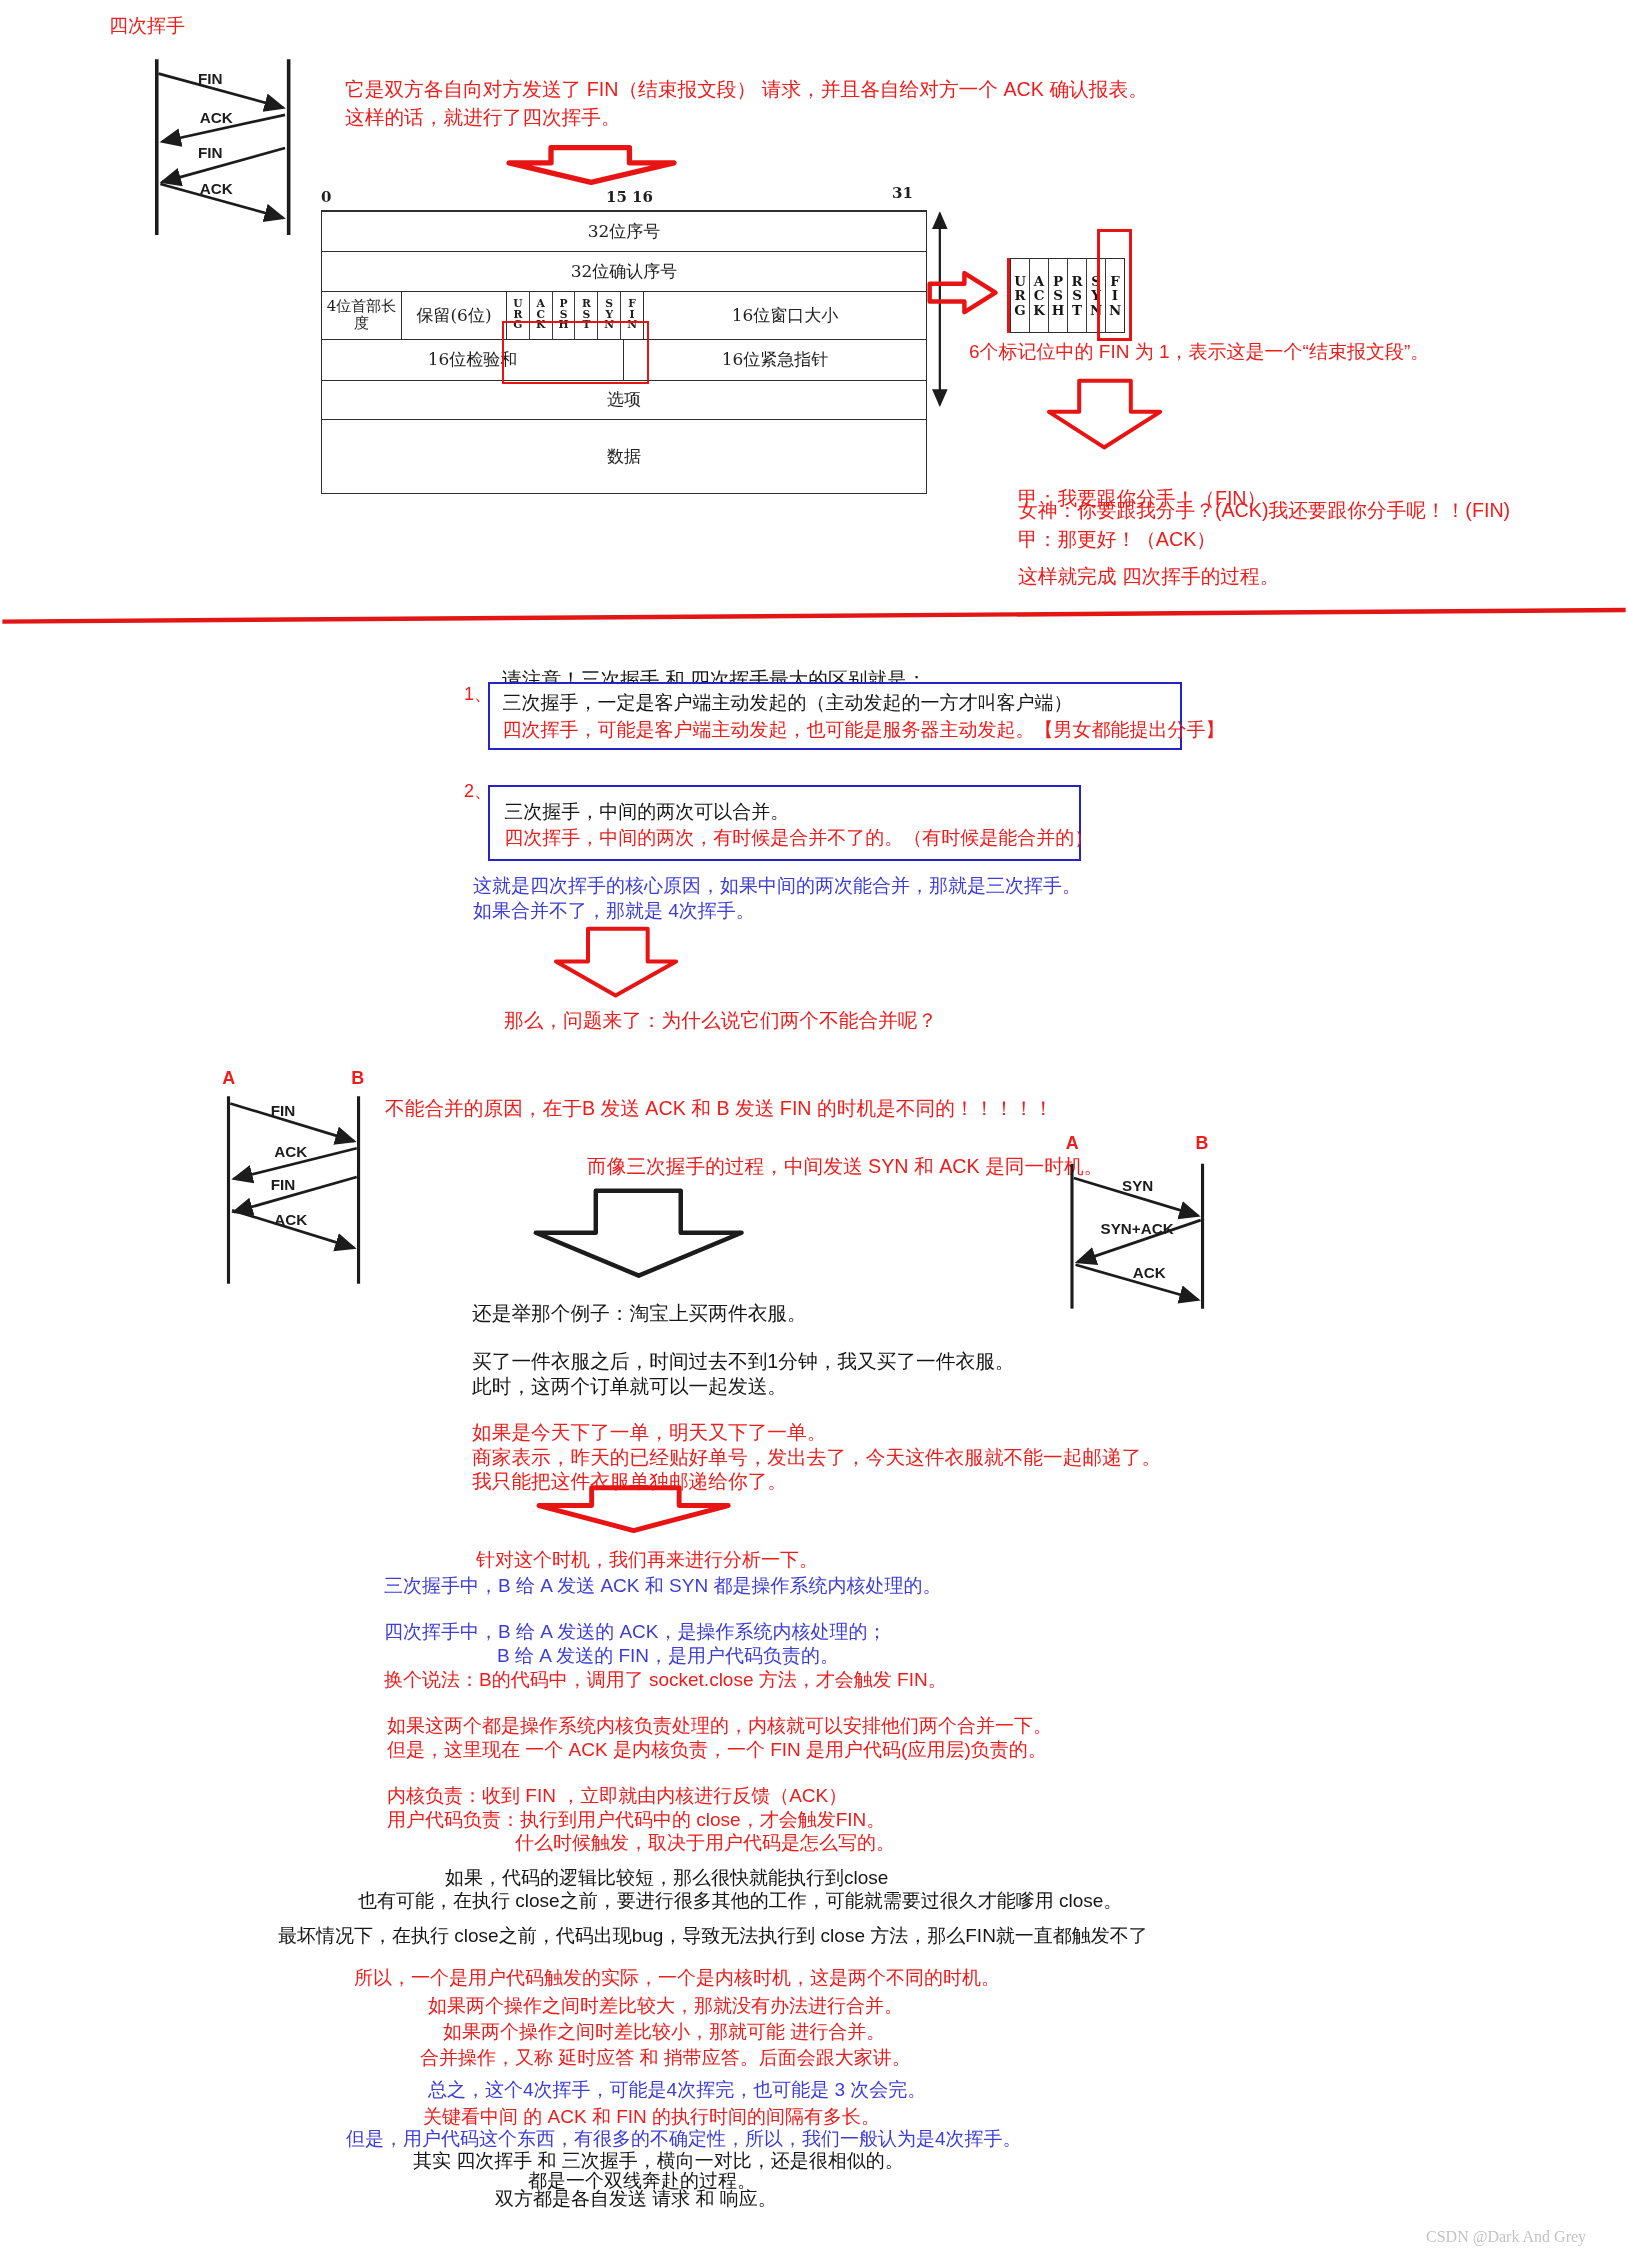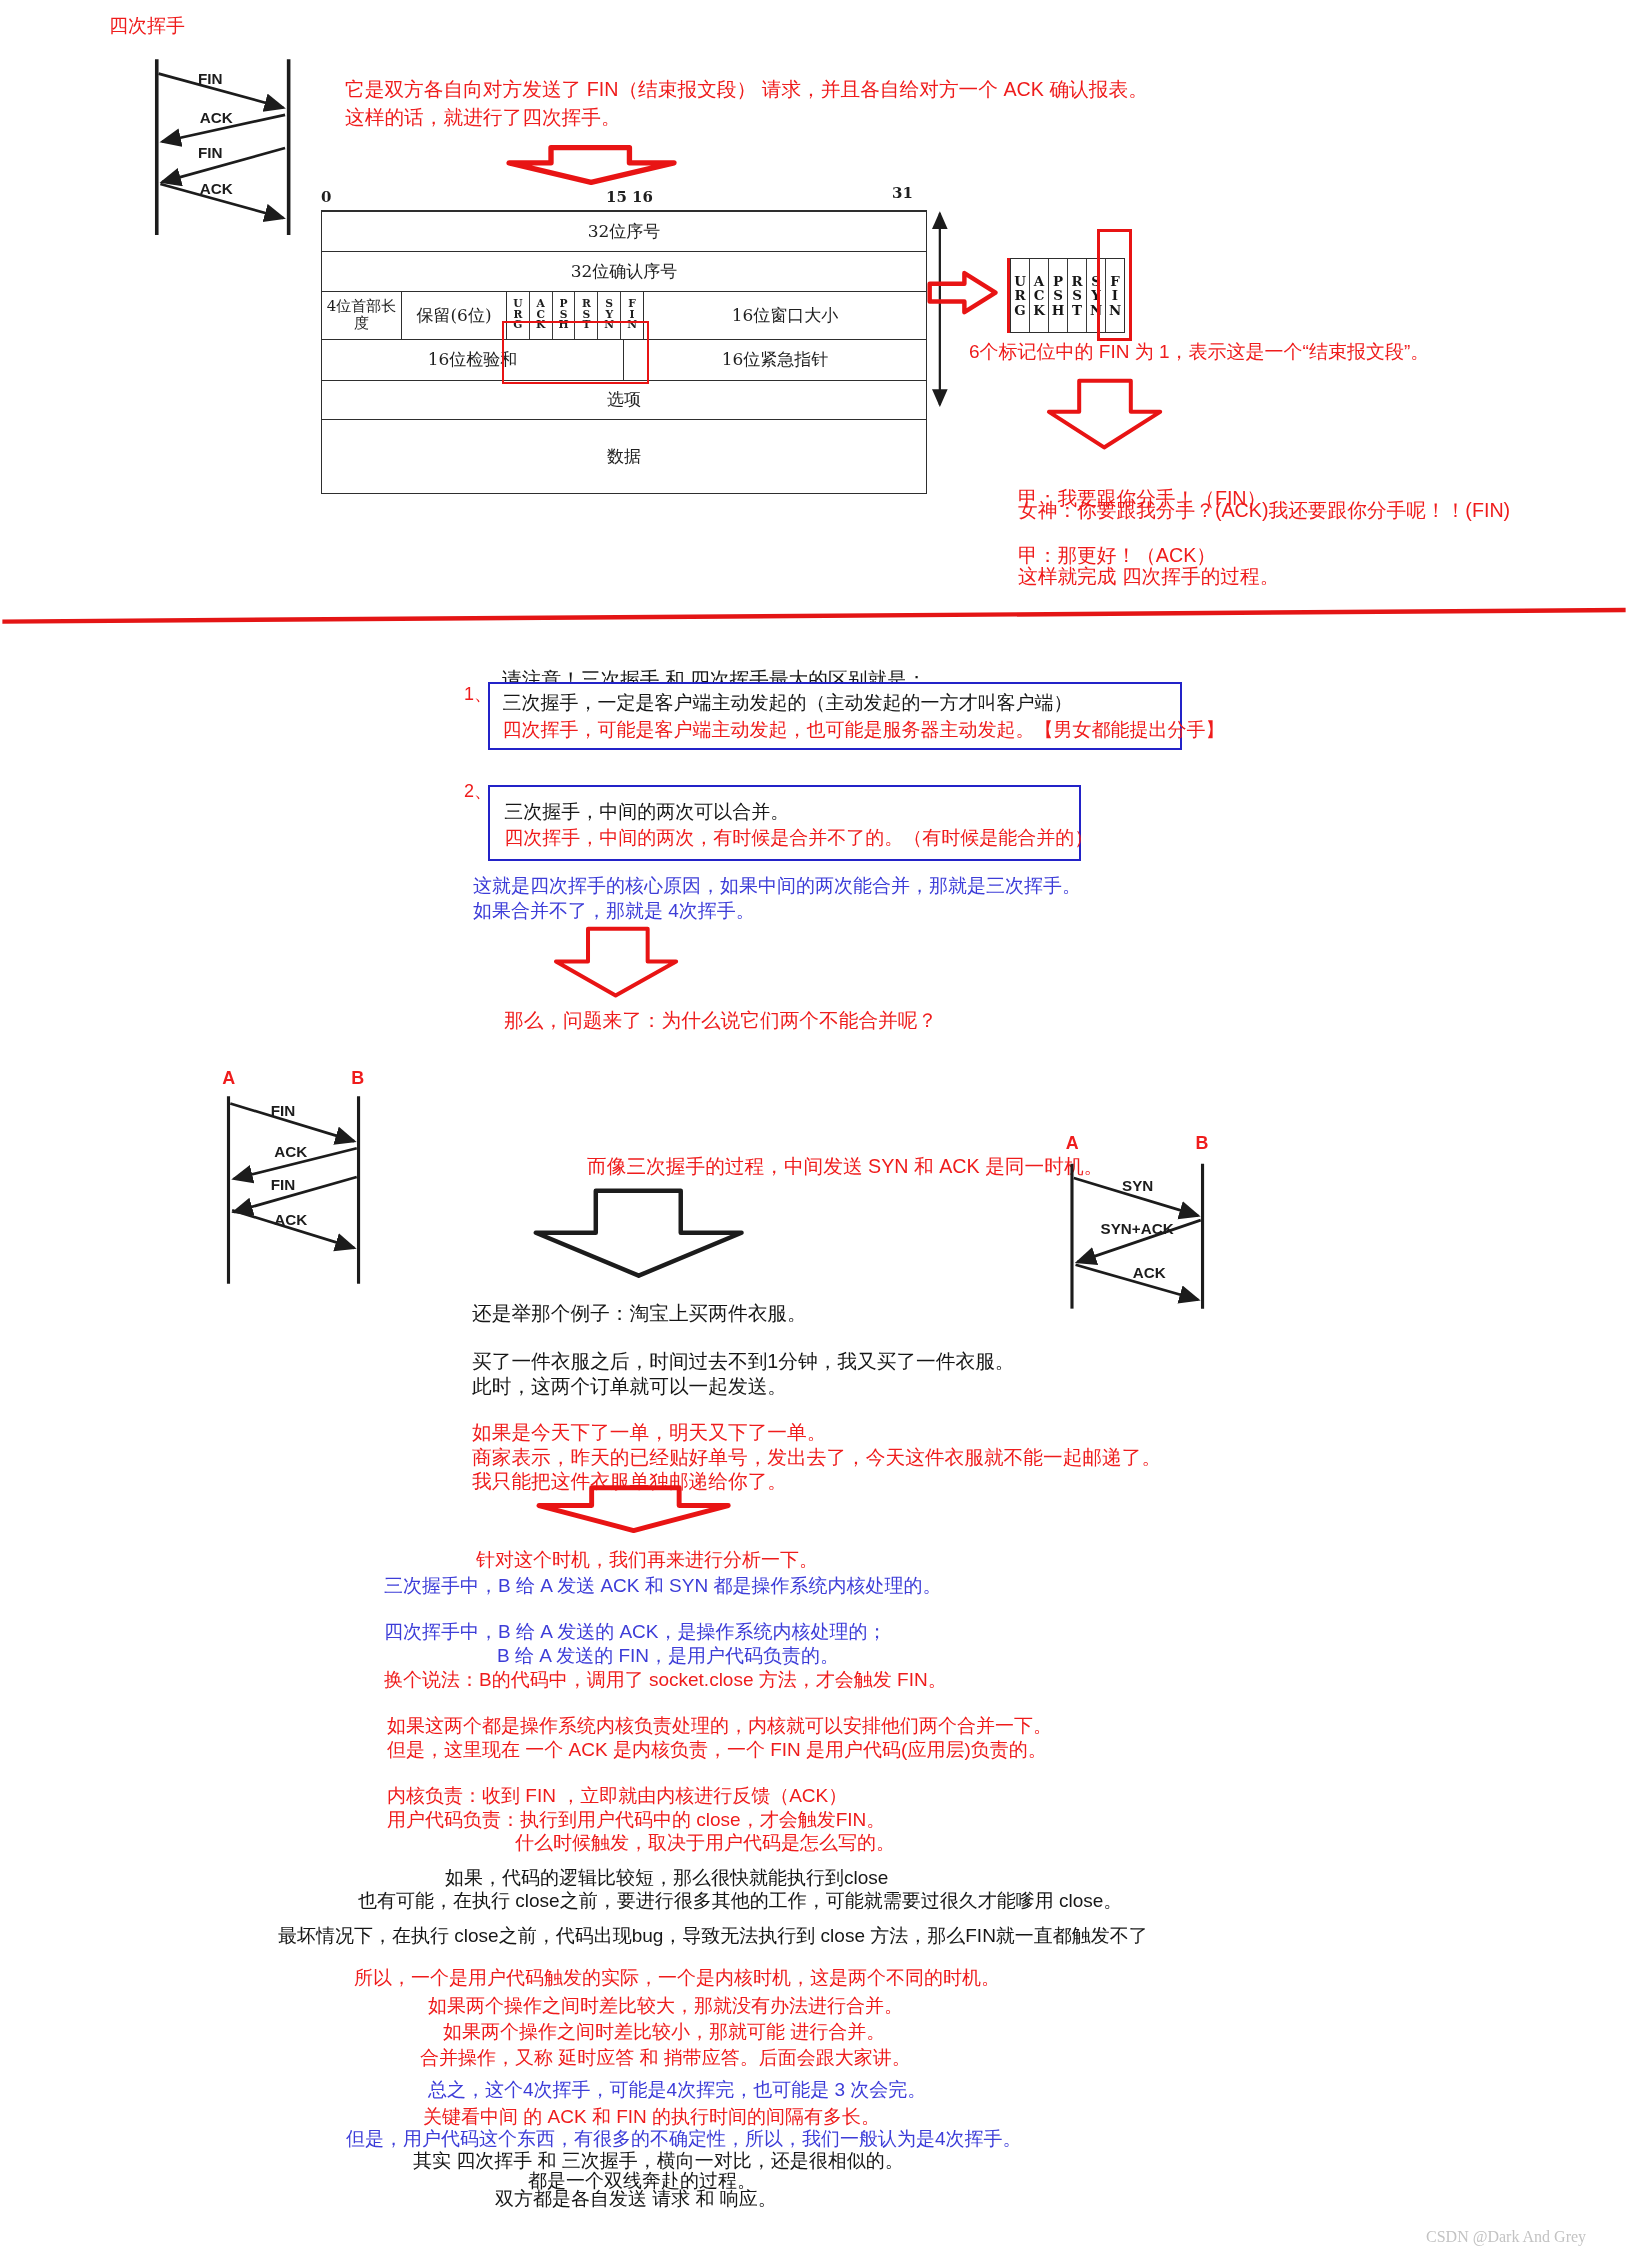--- a/index.html
+++ b/index.html
@@ -169,21 +169,21 @@
   <div class="redframe" style="left:1097px;top:229px;width:29px;height:106px;border-width:3.6px;"></div>
 
   <div class="abs t red" style="left:969px;top:340px;">6个标记位中的 FIN 为 1，表示这是一个“结束报文段”。</div>
 
   <svg class="abs" style="left:1046px;top:378px;" width="118" height="73" viewBox="0 0 132 82">
     <polygon points="37,3 95,3 95,38 128,38 65,78 3,38 37,38" fill="none" stroke="#e81414" stroke-width="4.5" stroke-linejoin="round"></polygon>
   </svg>
 
   <div class="abs t22 red" style="left:1018px;top:486px;">甲：我要跟你分手！（FIN）</div>
   <div class="abs t22 red" style="left:1018px;top:498px;">女神：你要跟我分手？(ACK)我还要跟你分手呢！！(FIN)</div>
-  <div class="abs t22 red" style="left:1018px;top:527px;margin-top:16px;">甲：那更好！（ACK）</div>
+  <div class="abs t22 red" style="left:1018px;top:527px;">甲：那更好！（ACK）</div>
   <div class="abs t22 red" style="left:1018px;top:564px;">这样就完成 四次挥手的过程。</div>
 
   <svg class="abs" style="left:0;top:602px;" width="1628" height="25" viewBox="0 0 1818 28">
     <line x1="0" y1="22" x2="1818" y2="9" stroke="#e41515" stroke-width="5"></line>
   </svg>
 
   <div class="abs t22 black" style="left:502px;top:667px;">请注意！三次握手 和 四次挥手最大的区别就是：</div>
 
   <div class="abs marker" style="left:464px;top:682px;">1、</div>
   <div class="abs bluebox" style="left:488px;top:682px;width:690px;height:64px;">
@@ -219,20 +219,21 @@
     <line x1="17" y1="44" x2="155" y2="86" stroke="#1c1c1c" stroke-width="3" marker-end="url(#ah3)"></line>
     <line x1="158" y1="94" x2="21" y2="128" stroke="#1c1c1c" stroke-width="3" marker-end="url(#ah3)"></line>
     <line x1="158" y1="126" x2="21" y2="165" stroke="#1c1c1c" stroke-width="3" marker-end="url(#ah3)"></line>
     <line x1="19" y1="163" x2="155" y2="205" stroke="#1c1c1c" stroke-width="3" marker-end="url(#ah3)"></line>
     <text x="62" y="58" class="diaglabel">FIN</text>
     <text x="66" y="104" class="diaglabel">ACK</text>
     <text x="62" y="140" class="diaglabel">FIN</text>
     <text x="66" y="180" class="diaglabel">ACK</text>
   </svg>
 
+  <div class="abs t22 red" style="left:385px;top:1096px;">不能合并的原因，在于B 发送 ACK 和 B 发送 FIN 的时机是不同的！！！！！</div>
   <div class="abs t22 red" style="left:587px;top:1154px;">而像三次握手的过程，中间发送 SYN 和 ACK 是同一时机。</div>
 
   <svg class="abs" style="left:533px;top:1188px;" width="215" height="93" viewBox="0 0 240 104">
     <polygon points="70,3 165,3 165,50 233,50 118,98 3,50 70,50" fill="none" stroke="#1c1c1c" stroke-width="5" stroke-linejoin="round"></polygon>
   </svg>
 
   <svg class="abs" style="left:1061px;top:1128px;" width="157" height="186" viewBox="0 0 175 208">
     <defs>
       <marker id="ah4" markerWidth="9" markerHeight="8" refX="7" refY="3.5" orient="auto">
         <path d="M0,0 L8,3.5 L0,7 Z" fill="#1c1c1c"></path>

